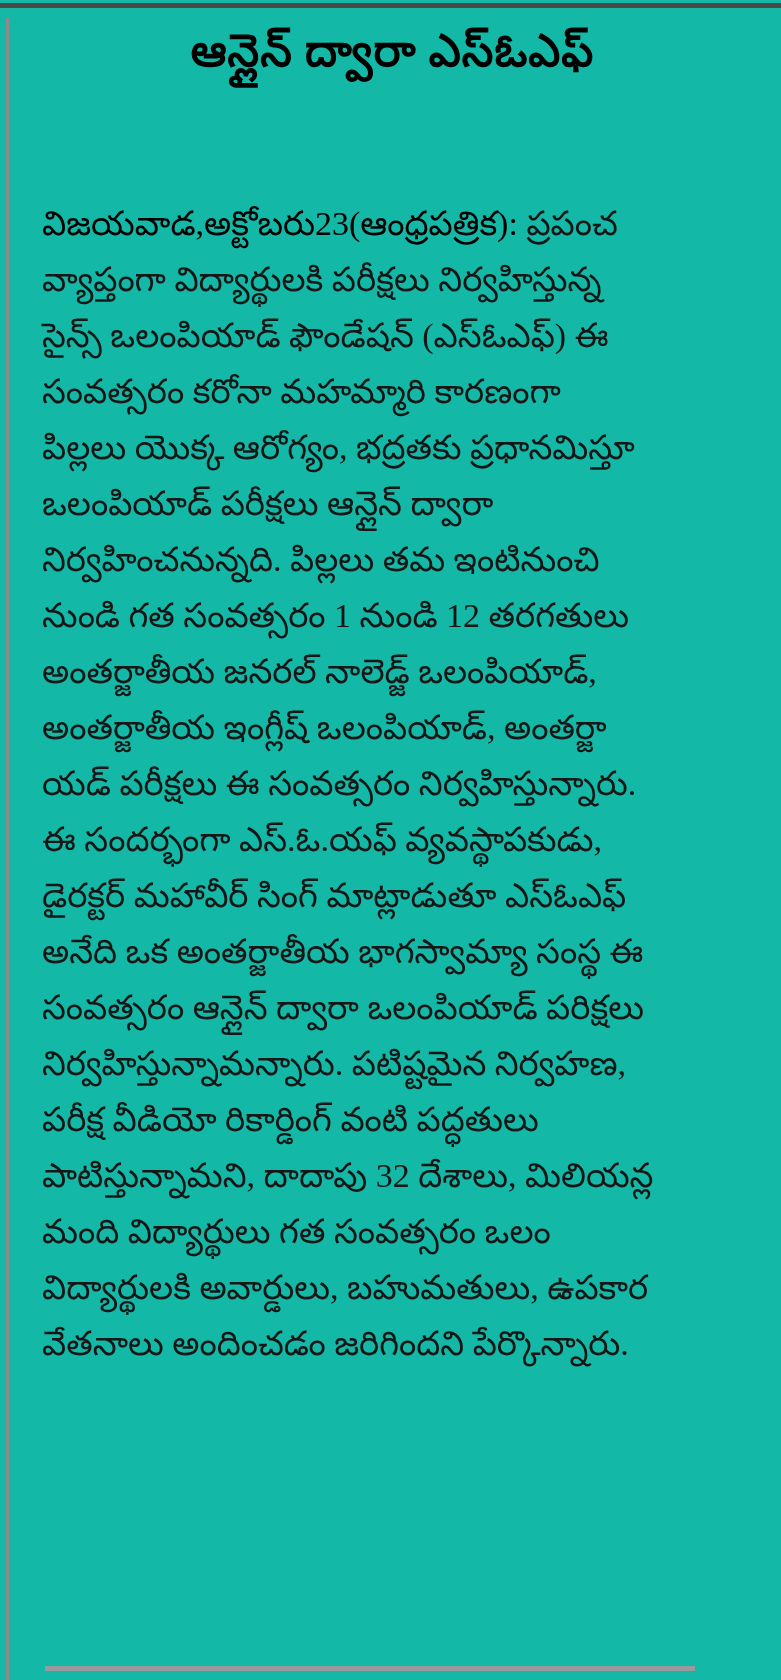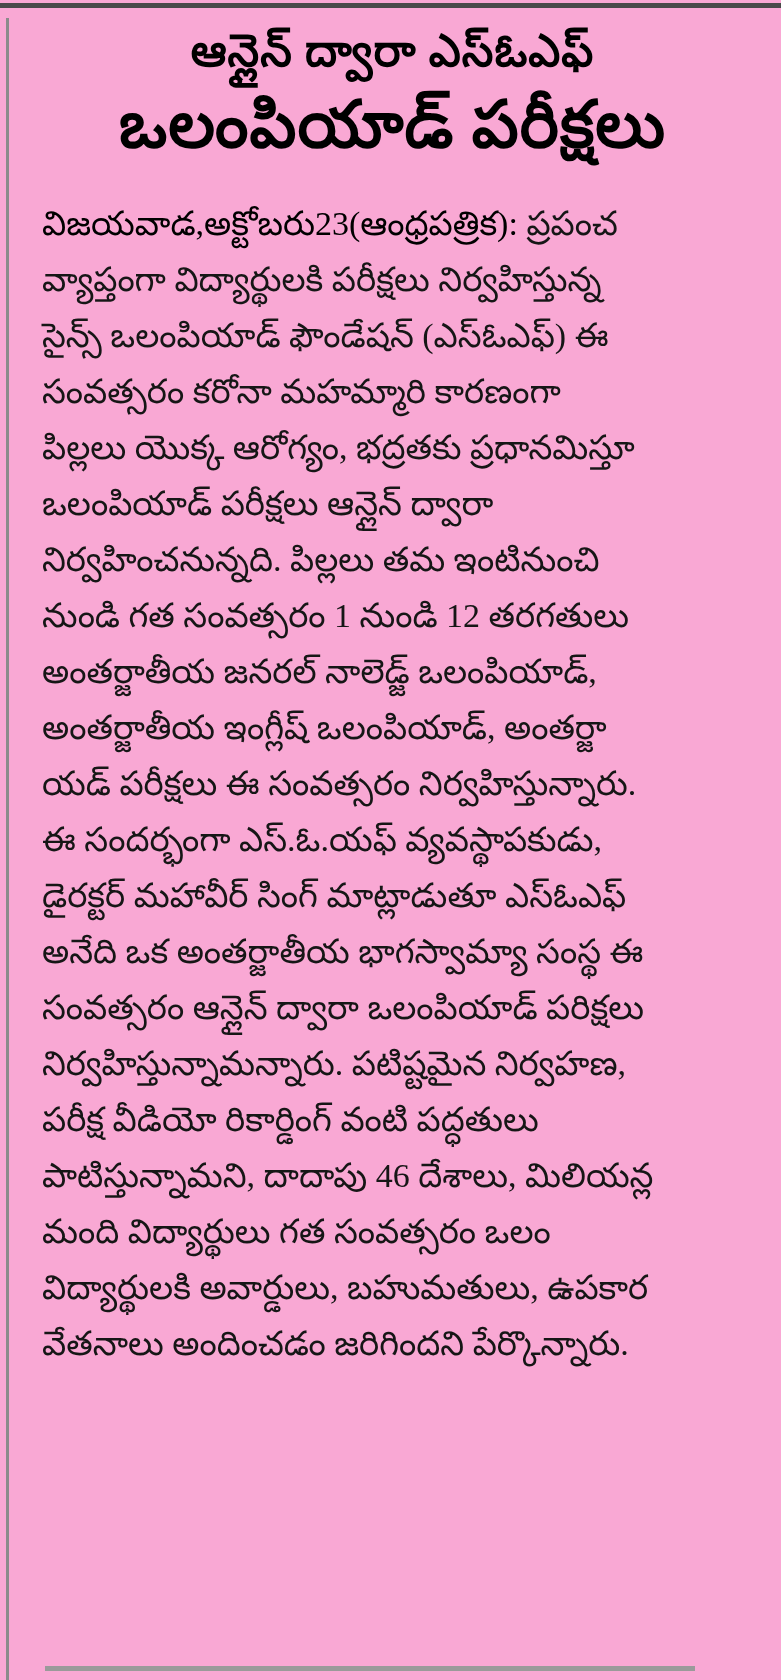--- a/index.html
+++ b/index.html
@@ -4,21 +4,21 @@
 <style>
   html, body {
     margin: 0;
     padding: 0;
     background: #ffffff;
   }
   .page {
     position: relative;
     width: 781px;
     height: 1680px;
-    background: #f9a8d4;
+    background: #14b8a6;
     overflow: hidden;
     font-family: "Liberation Serif", serif;
     color: #161616;
   }
   .top-rule {
     position: absolute;
     left: 0;
     top: 3px;
     width: 781px;
     height: 5px;
@@ -86,42 +86,41 @@
 </head>
 <body>
 
 <div class="page">
 
   <div class="top-rule"></div>
   <div class="left-rule"></div>
 
   <div class="headline">
     <div class="headline-top">ఆన్లైన్ ద్వారా ఎస్ఓఎఫ్</div>
-    <div class="headline-main">ఒలంపియాడ్ పరీక్షలు</div>
   </div>
 
   <div class="body-block">
     <div class="line"><span class="dateline-bold">విజయవాడ,అక్టోబరు23(ఆంధ్రపత్రిక):</span> <span>ప్రపంచ</span></div>
     <div class="line">వ్యాప్తంగా విద్యార్థులకి పరీక్షలు నిర్వహిస్తున్న</div>
     <div class="line">సైన్స్ ఒలంపియాడ్ ఫౌండేషన్ (ఎస్ఓఎఫ్) ఈ</div>
     <div class="line">సంవత్సరం కరోనా మహమ్మారి కారణంగా</div>
     <div class="line">పిల్లలు యొక్క ఆరోగ్యం, భద్రతకు ప్రధానమిస్తూ</div>
     <div class="line">ఒలంపియాడ్ పరీక్షలు ఆన్లైన్ ద్వారా</div>
     <div class="line">నిర్వహించనున్నది. పిల్లలు తమ ఇంటినుంచి</div>
     <div class="line">నుండి గత సంవత్సరం 1 నుండి 12 తరగతులు</div>
     <div class="line">అంతర్జాతీయ జనరల్ నాలెడ్జ్ ఒలంపియాడ్,</div>
     <div class="line">అంతర్జాతీయ ఇంగ్లీష్ ఒలంపియాడ్, అంతర్జా</div>
     <div class="line">యడ్ పరీక్షలు ఈ సంవత్సరం నిర్వహిస్తున్నారు.</div>
     <div class="line">ఈ సందర్భంగా ఎస్.ఓ.యఫ్ వ్యవస్థాపకుడు,</div>
     <div class="line">డైరక్టర్ మహావీర్ సింగ్ మాట్లాడుతూ ఎస్ఓఎఫ్</div>
     <div class="line">అనేది ఒక అంతర్జాతీయ భాగస్వామ్యా సంస్థ ఈ</div>
     <div class="line">సంవత్సరం ఆన్లైన్ ద్వారా ఒలంపియాడ్ పరిక్షలు</div>
     <div class="line">నిర్వహిస్తున్నామన్నారు. పటిష్టమైన నిర్వహణ,</div>
     <div class="line">పరీక్ష వీడియో రికార్డింగ్ వంటి పద్ధతులు</div>
-    <div class="line">పాటిస్తున్నామని, దాదాపు 46 దేశాలు, మిలియన్ల</div>
+    <div class="line">పాటిస్తున్నామని, దాదాపు 32 దేశాలు, మిలియన్ల</div>
     <div class="line">మంది విద్యార్థులు గత సంవత్సరం ఒలం</div>
     <div class="line">విద్యార్థులకి అవార్డులు, బహుమతులు, ఉపకార</div>
     <div class="line">వేతనాలు అందించడం జరిగిందని పేర్కొన్నారు.</div>
   </div>
 
   <div class="bottom-rule"></div>
 
 </div>
 
 </body></html>

